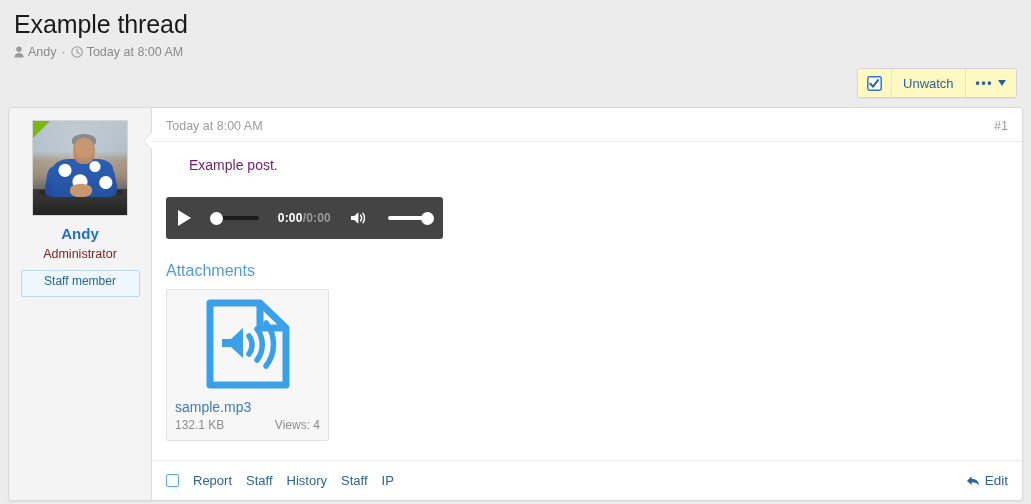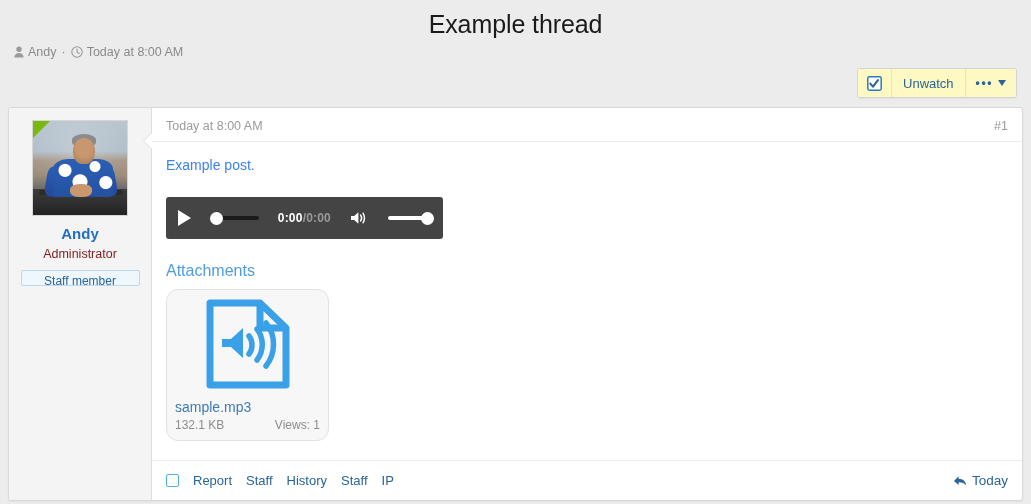--- a/index.html
+++ b/index.html
@@ -13,21 +13,20 @@
     font-family: "Liberation Sans", sans-serif;
     font-size: 13px;
     color: #3b3b3b;
     overflow: hidden;
     position: relative;
   }
 
   
   #thread-header {
     padding: 8px 14px 0 14px;
-    text-align: center;
   }
   #thread-title {
     font-size: 25px;
     font-weight: normal;
     color: #1a1a1a;
     margin: 0;
     line-height: 32px;
     letter-spacing: -0.1px;
   }
   #thread-meta {
@@ -219,21 +218,21 @@
   }
   #staff-badge {
     margin: 8px auto 0 auto;
     width: 119px;
     border: 1px solid #bcd9ef;
     background: #eef7fd;
     border-radius: 2px;
     color: #2a6496;
     font-size: 12px;
     line-height: 20px;
-    height: 16px;
+    height: 27px;
     box-sizing: border-box;
   }
 
   
   #post-main {
     flex: 1 1 auto;
     position: relative;
     display: flex;
     flex-direction: column;
     min-width: 0;
@@ -274,22 +273,23 @@
     font-size: 12.5px;
     color: #9a9a9a;
   }
   #post-body {
     padding: 14px 14px 0 14px;
     flex: 1 1 auto;
     min-height: 0;
   }
   #post-text {
     font-size: 14px;
-    color: #3b82f6;
+    color: #701a75;
     line-height: 19px;
+    margin-left: 23px;
   }
 
   
   #audio-player {
     margin-top: 22px;
     width: 277px;
     height: 42px;
     background: #444445;
     border-radius: 3px;
     display: flex;
@@ -372,21 +372,21 @@
   }
   #attachment-list {
     margin-top: 8px;
     display: flex;
     gap: 10px;
   }
   .attachment-card {
     width: 163px;
     border: 1px solid #e2e2e2;
     background: #f7f7f7;
-    border-radius: 12px;
+    border-radius: 2px;
     box-sizing: border-box;
     cursor: pointer;
   }
   .attachment-thumb {
     height: 108px;
     display: flex;
     align-items: center;
     justify-content: center;
   }
   .attachment-meta {
@@ -555,21 +555,21 @@
               <path d="M17 41h9l12-11v30L26 49h-9z" fill="#3aa0e8"></path>
               <path d="M44 38c4 5 4 13 0 18" fill="none" stroke="#3aa0e8" stroke-width="5.5" stroke-linecap="round"></path>
               <path d="M52 31c7 9 7 22 0 31" fill="none" stroke="#3aa0e8" stroke-width="5.5" stroke-linecap="round"></path>
               <path d="M61 25c10 12 10 30 0 43" fill="none" stroke="#3aa0e8" stroke-width="5.5" stroke-linecap="round"></path>
             </svg>
           </div>
           <div class="attachment-meta">
             <div class="attachment-name">sample.mp3</div>
             <div class="attachment-sub">
               <span>132.1 KB</span>
-              <span>Views: 1</span>
+              <span>Views: 4</span>
             </div>
           </div>
         </div>
       </div>
     </div>
 
     <div id="post-footer">
       <div id="footer-actions">
         <div id="post-select-checkbox"></div>
         <span class="footer-link">Report</span>
@@ -577,17 +577,17 @@
         <span class="footer-link">History</span>
         <span class="footer-link">Staff</span>
         <span class="footer-link">IP</span>
       </div>
       <div id="reply-button">
         <span class="glyph">
           <svg width="14" height="12" viewBox="0 0 14 12">
             <path d="M5.6 1.2v2.6C10 3.9 12.6 6 13.2 10.6c-1.8-2.4-4-3.3-7.6-3.3v2.6L1 5.9z" fill="#2a6496"></path>
           </svg>
         </span>
-        <span>Today</span>
+        <span>Edit</span>
       </div>
     </div>
   </div>
 </div>
 
 </body></html>

